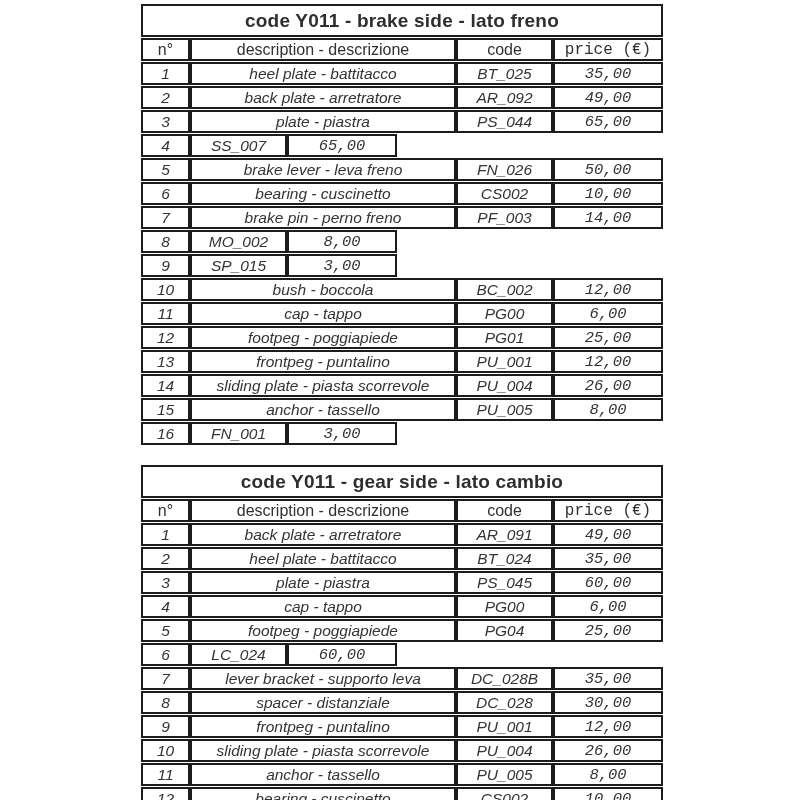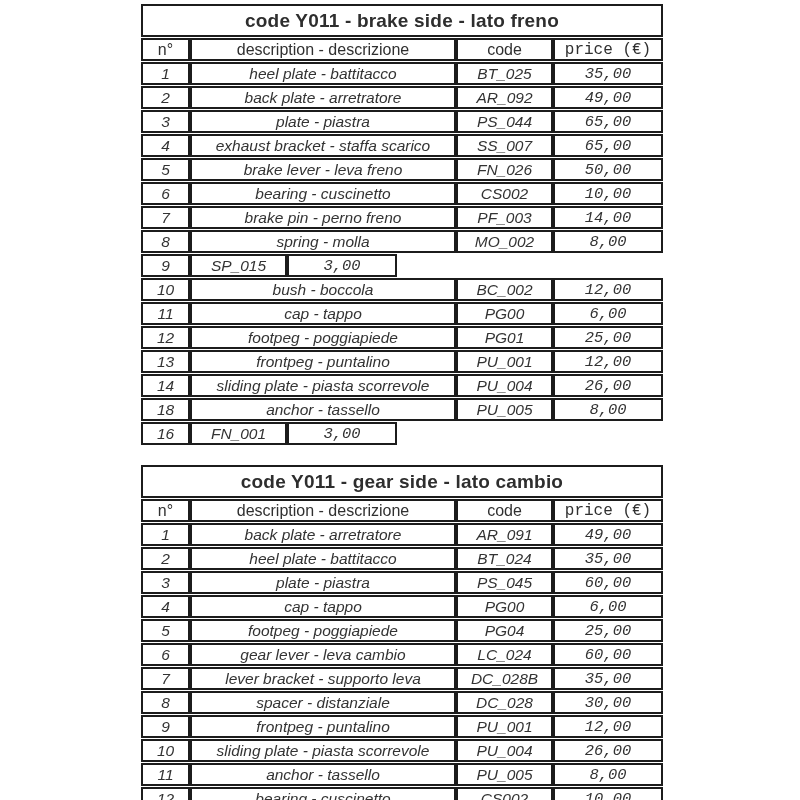--- a/index.html
+++ b/index.html
@@ -71,21 +71,20 @@
           <div class="cell c3">49,00</div>
         </div>
         <div class="row data-row">
           <div class="cell c0">3</div>
           <div class="cell c1">plate - piastra</div>
           <div class="cell c2">PS_044</div>
           <div class="cell c3">65,00</div>
         </div>
         <div class="row data-row">
           <div class="cell c0">4</div>
-          <div class="cell c1">exhaust bracket - staffa scarico</div>
           <div class="cell c2">SS_007</div>
           <div class="cell c3">65,00</div>
         </div>
         <div class="row data-row">
           <div class="cell c0">5</div>
           <div class="cell c1">brake lever - leva freno</div>
           <div class="cell c2">FN_026</div>
           <div class="cell c3">50,00</div>
         </div>
         <div class="row data-row">
@@ -95,21 +94,20 @@
           <div class="cell c3">10,00</div>
         </div>
         <div class="row data-row">
           <div class="cell c0">7</div>
           <div class="cell c1">brake pin - perno freno</div>
           <div class="cell c2">PF_003</div>
           <div class="cell c3">14,00</div>
         </div>
         <div class="row data-row">
           <div class="cell c0">8</div>
-          <div class="cell c1">spring - molla</div>
           <div class="cell c2">MO_002</div>
           <div class="cell c3">8,00</div>
         </div>
         <div class="row data-row">
           <div class="cell c0">9</div>
           <div class="cell c2">SP_015</div>
           <div class="cell c3">3,00</div>
         </div>
         <div class="row data-row">
           <div class="cell c0">10</div>
@@ -135,21 +133,21 @@
           <div class="cell c2">PU_001</div>
           <div class="cell c3">12,00</div>
         </div>
         <div class="row data-row">
           <div class="cell c0">14</div>
           <div class="cell c1">sliding plate - piasta scorrevole</div>
           <div class="cell c2">PU_004</div>
           <div class="cell c3">26,00</div>
         </div>
         <div class="row data-row">
-          <div class="cell c0">18</div>
+          <div class="cell c0">15</div>
           <div class="cell c1">anchor - tassello</div>
           <div class="cell c2">PU_005</div>
           <div class="cell c3">8,00</div>
         </div>
         <div class="row data-row">
           <div class="cell c0">16</div>
           <div class="cell c2">FN_001</div>
           <div class="cell c3">3,00</div>
         </div>
       </div>
@@ -189,21 +187,20 @@
           <div class="cell c3">6,00</div>
         </div>
         <div class="row data-row">
           <div class="cell c0">5</div>
           <div class="cell c1">footpeg - poggiapiede</div>
           <div class="cell c2">PG04</div>
           <div class="cell c3">25,00</div>
         </div>
         <div class="row data-row">
           <div class="cell c0">6</div>
-          <div class="cell c1">gear lever - leva cambio</div>
           <div class="cell c2">LC_024</div>
           <div class="cell c3">60,00</div>
         </div>
         <div class="row data-row">
           <div class="cell c0">7</div>
           <div class="cell c1">lever bracket - supporto leva</div>
           <div class="cell c2">DC_028B</div>
           <div class="cell c3">35,00</div>
         </div>
         <div class="row data-row">

